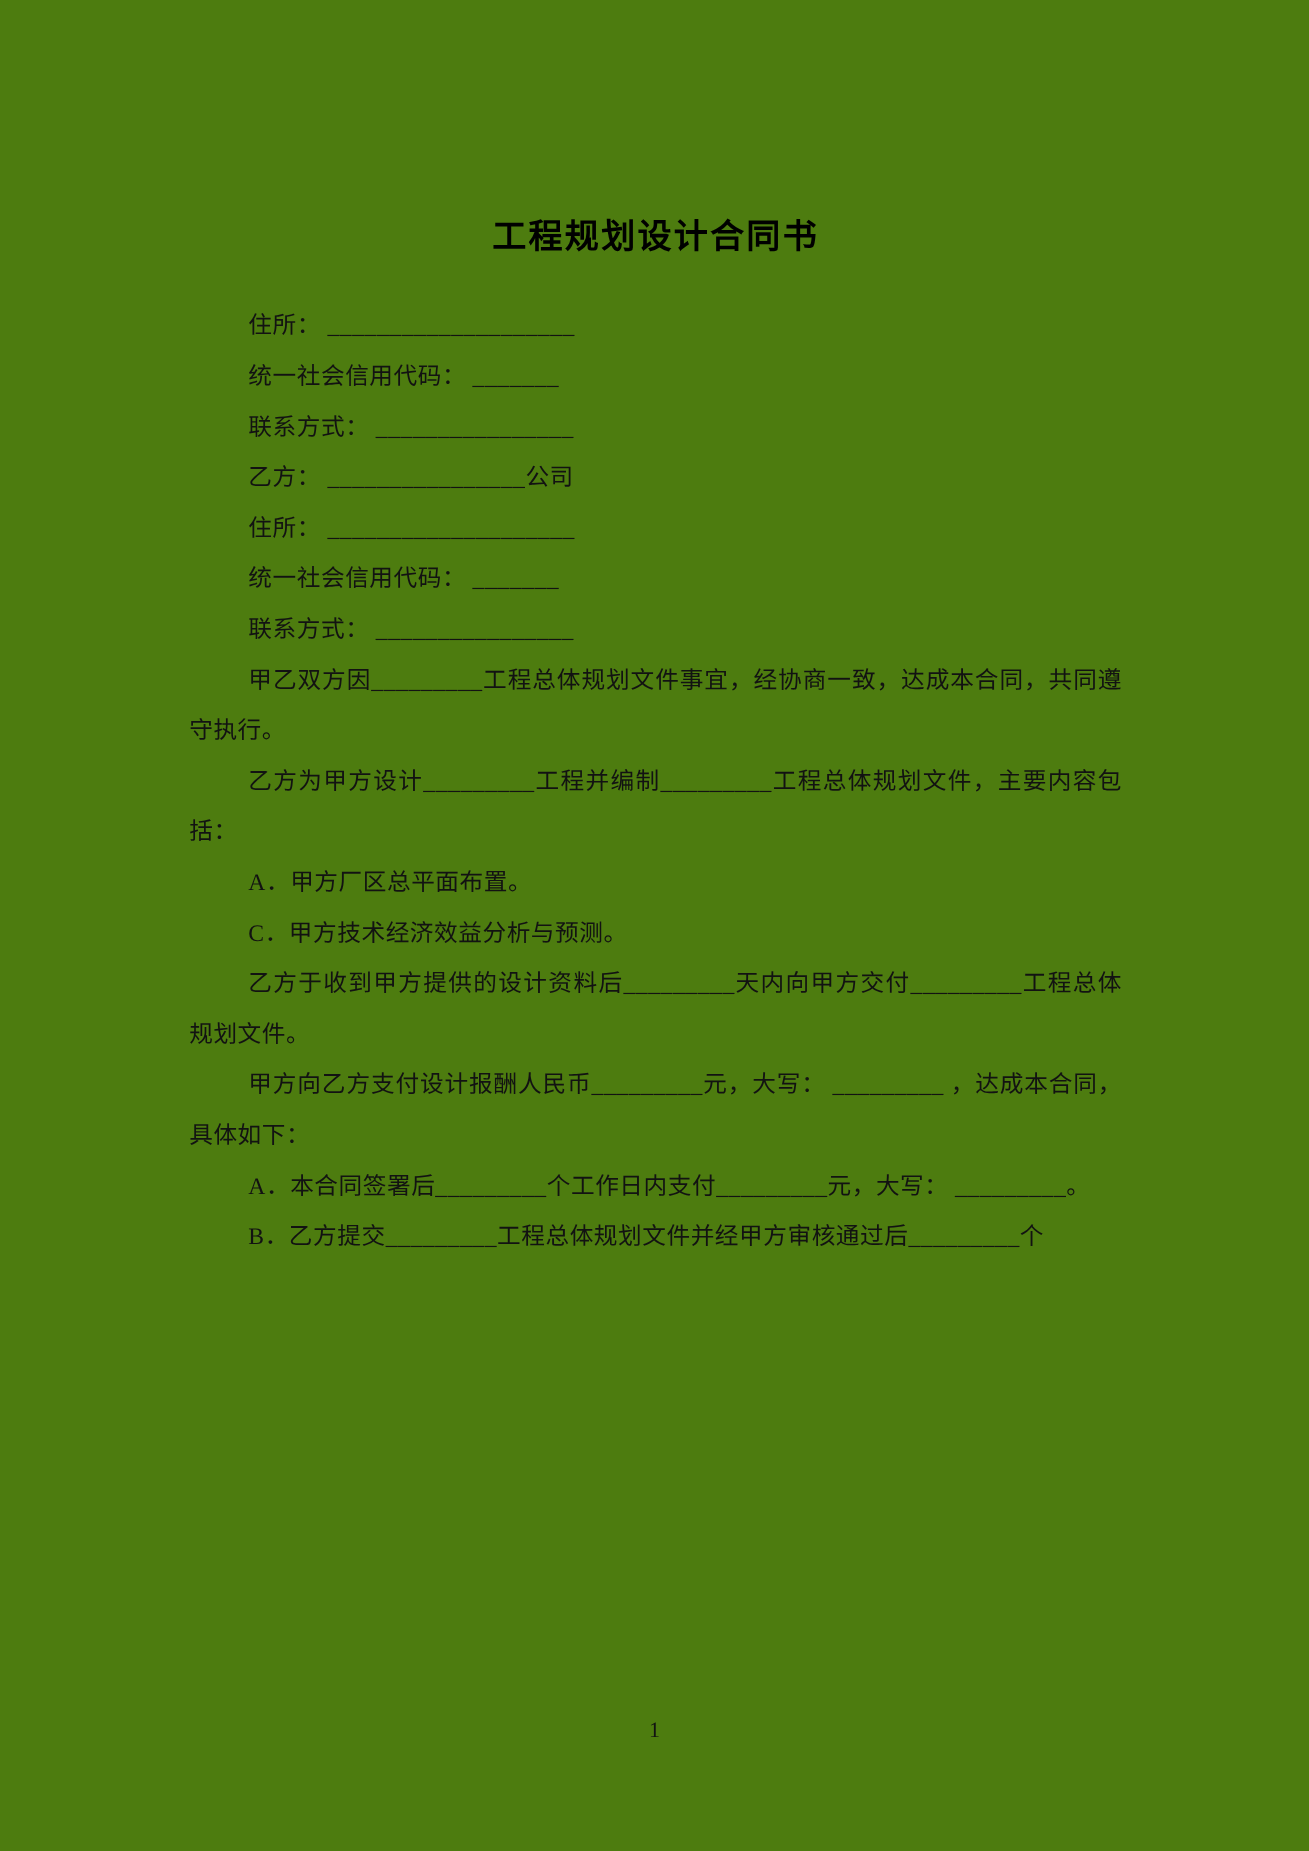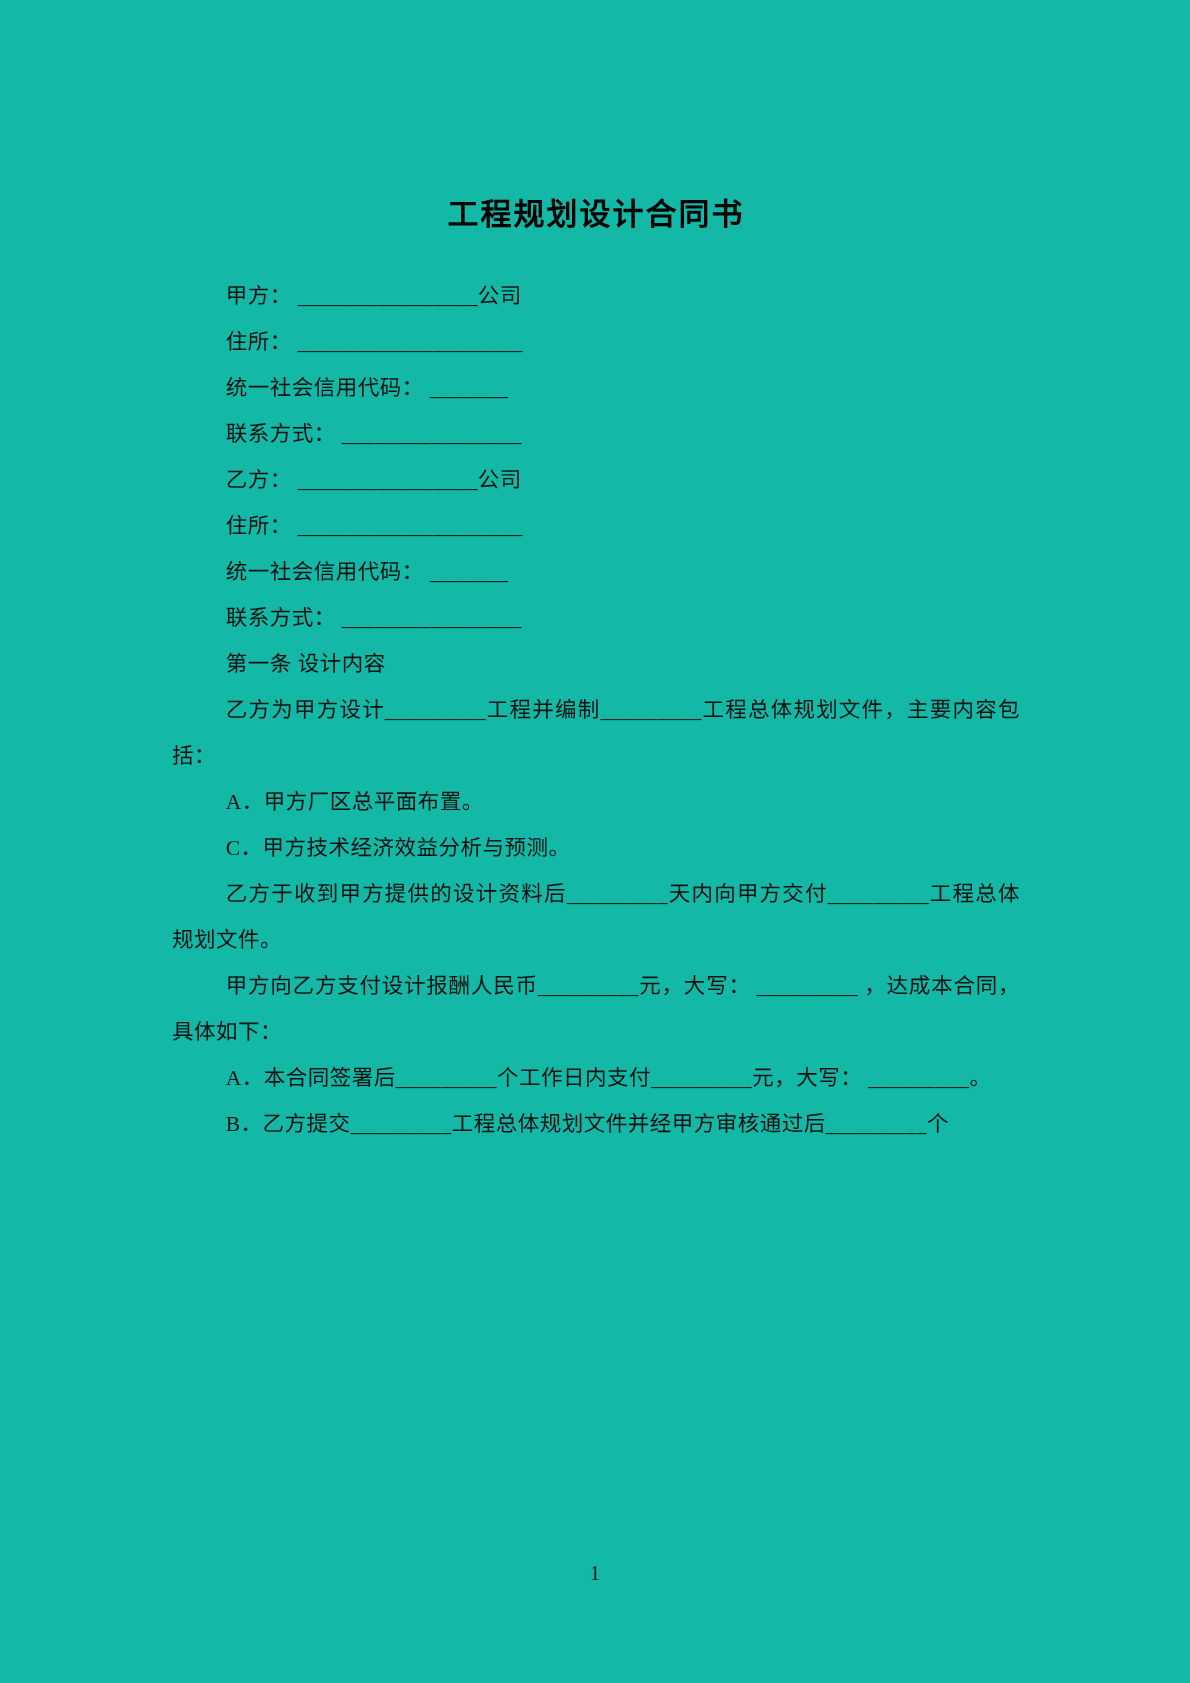--- a/index.html
+++ b/index.html
@@ -4,21 +4,21 @@
 <style>
   html, body {
     margin: 0;
     padding: 0;
     background: #ffffff;
   }
   .page {
     position: relative;
     width: 1190px;
     height: 1683px;
-    background: #14b8a6;
+    background: #4d7c0f;
     overflow: hidden;
     font-family: "Liberation Serif", "DejaVu Serif", serif;
     color: #121212;
   }
   .content {
     position: absolute;
     left: 172px;
     top: 195px;
     width: 848px;
   }
@@ -53,32 +53,31 @@
     color: #121212;
   }
 </style>
 </head>
 <body>
 
 <div class="page">
   <div class="content">
     <h1 class="doc-title">工程规划设计合同书</h1>
 
-    <p class="line indent">甲方： ________________公司</p>
     <p class="line indent">住所： ____________________</p>
     <p class="line indent">统一社会信用代码： _______</p>
     <p class="line indent">联系方式： ________________</p>
 
     <p class="line indent gap-lg">乙方： ________________公司</p>
     <p class="line indent">住所： ____________________</p>
     <p class="line indent">统一社会信用代码： _______</p>
     <p class="line indent">联系方式： ________________</p>
 
+    <p class="line indent gap-sm">甲乙双方因_________工程总体规划文件事宜，经协商一致，达成本合同，共同遵守执行。</p>
 
-    <p class="line indent gap-sm">第一条 设计内容</p>
     <p class="line indent">乙方为甲方设计_________工程并编制_________工程总体规划文件，主要内容包括：</p>
     <p class="line indent">A．甲方厂区总平面布置。</p>
     <p class="line indent">C．甲方技术经济效益分析与预测。</p>
 
     <p class="line indent">乙方于收到甲方提供的设计资料后_________天内向甲方交付_________工程总体规划文件。</p>
 
     <p class="line indent">甲方向乙方支付设计报酬人民币_________元，大写： _________ ，达成本合同，具体如下：</p>
     <p class="line indent">A．本合同签署后_________个工作日内支付_________元，大写： _________。</p>
     <p class="line indent">B．乙方提交_________工程总体规划文件并经甲方审核通过后_________个</p>
   </div>

